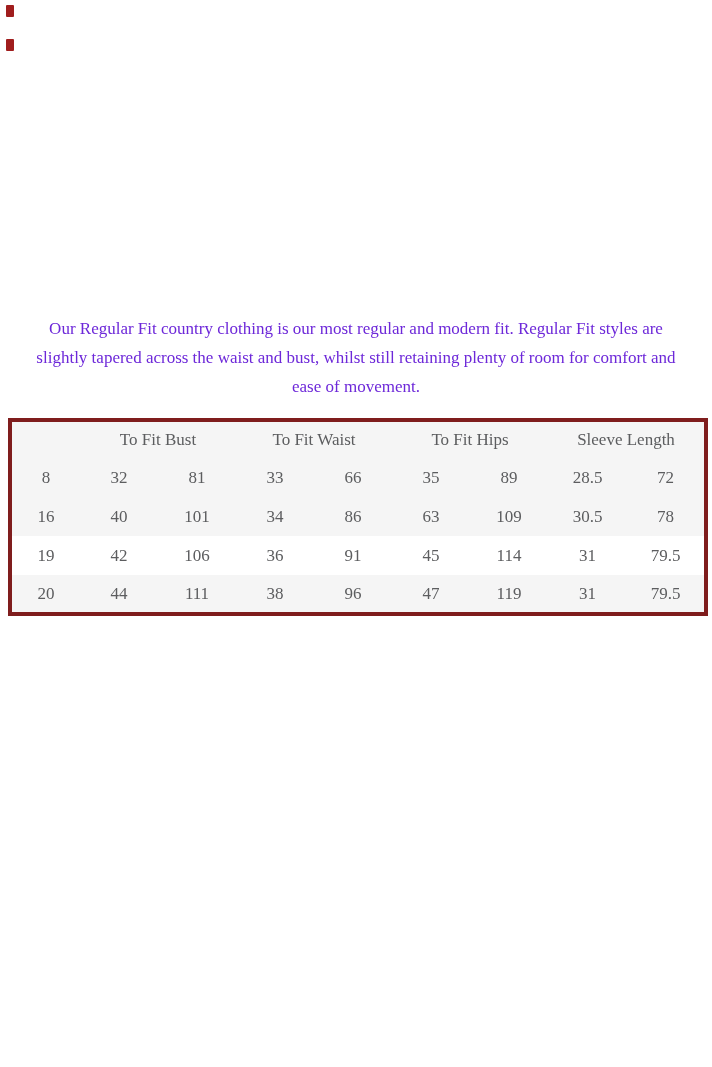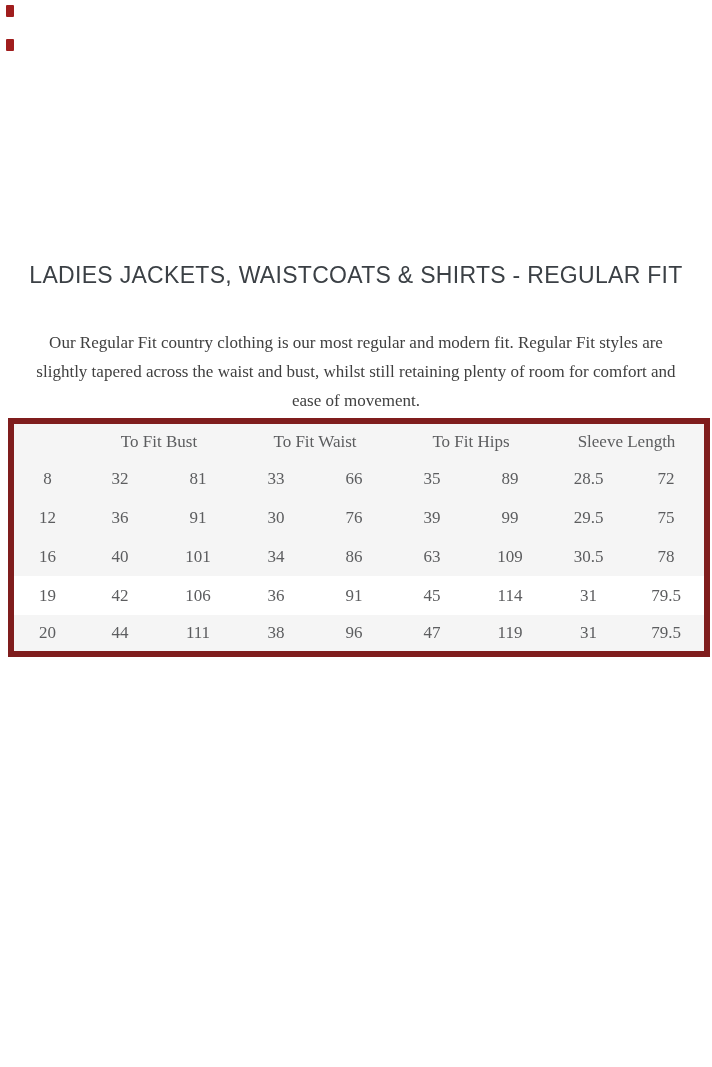--- a/index.html
+++ b/index.html
@@ -35,38 +35,38 @@
     font-family: "Liberation Sans", sans-serif;
     font-size: 23px;
     font-weight: 400;
     letter-spacing: 0.3px;
     color: #3b4045;
     line-height: 1.1;
   }
 
   .description {
     position: absolute;
-    top: 328px;
+    top: 314px;
     left: 50%;
     transform: translateX(-50%);
     width: 666px;
     text-align: center;
     font-family: "Liberation Serif", serif;
     font-size: 17px;
     line-height: 29px;
-    color: #404040;
+    color: #6d28d9;
   }
 
   .size-table {
     position: absolute;
     top: 418px;
     left: 8px;
     width: 696px;
     border-collapse: collapse;
-    border: 6px solid #7f1d1d;
+    border: 4px solid #7f1d1d;
     background: #eab308;
     font-family: "Liberation Serif", serif;
     font-size: 17px;
     color: #5c5d5f;
     table-layout: fixed;
   }
   .size-table th, .size-table td {
     font-weight: normal;
     text-align: center;
     vertical-align: middle;
@@ -89,21 +89,20 @@
   .size-table tbody tr.stripe { background: #f5f5f5; }
 </style>
 </head>
 <body>
 
 <div class="page">
 
   <span class="marker marker-1"></span>
   <span class="marker marker-2"></span>
 
-  <h1 class="title">LADIES JACKETS, WAISTCOATS &amp; SHIRTS - REGULAR FIT</h1>
 
   <p class="description">Our Regular Fit country clothing is our most regular and modern fit. Regular Fit styles are slightly tapered across the waist and bust, whilst still retaining plenty of room for comfort and ease of movement.</p>
 
   <table class="size-table">
     <colgroup>
       <col style="width:70px">
       <col style="width:78px">
         <col style="width:78px">
       <col style="width:78px">
         <col style="width:78px">
@@ -125,31 +124,20 @@
         <tr class="stripe">
           <td>8</td>
           <td>32</td>
           <td>81</td>
           <td>33</td>
           <td>66</td>
           <td>35</td>
           <td>89</td>
           <td>28.5</td>
           <td>72</td>
-        </tr>
-        <tr class="stripe">
-          <td>12</td>
-          <td>36</td>
-          <td>91</td>
-          <td>30</td>
-          <td>76</td>
-          <td>39</td>
-          <td>99</td>
-          <td>29.5</td>
-          <td>75</td>
         </tr>
         <tr class="stripe">
           <td>16</td>
           <td>40</td>
           <td>101</td>
           <td>34</td>
           <td>86</td>
           <td>63</td>
           <td>109</td>
           <td>30.5</td>

